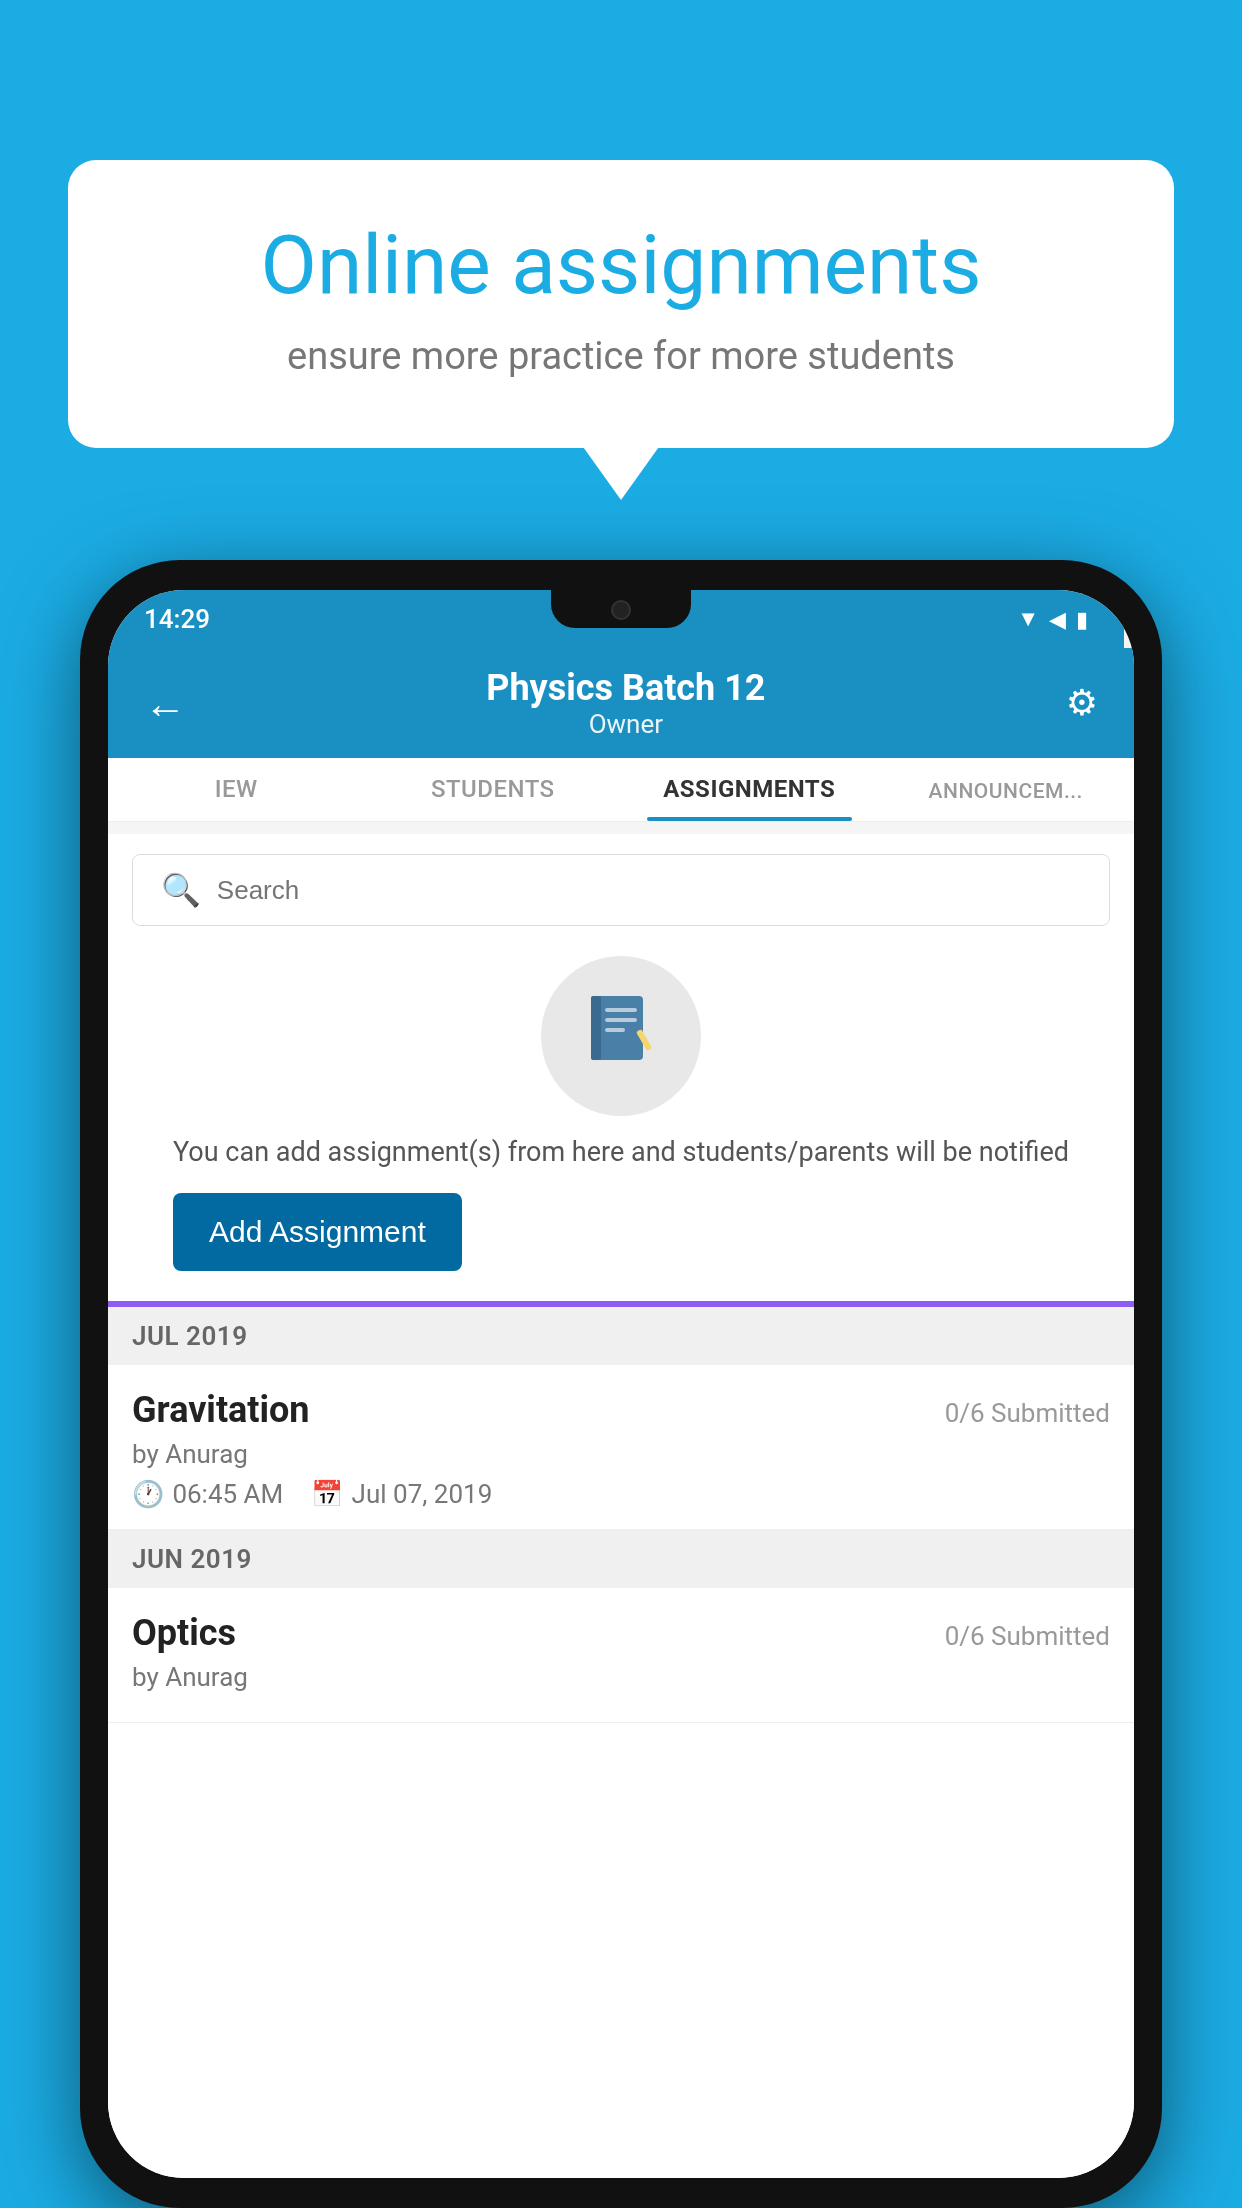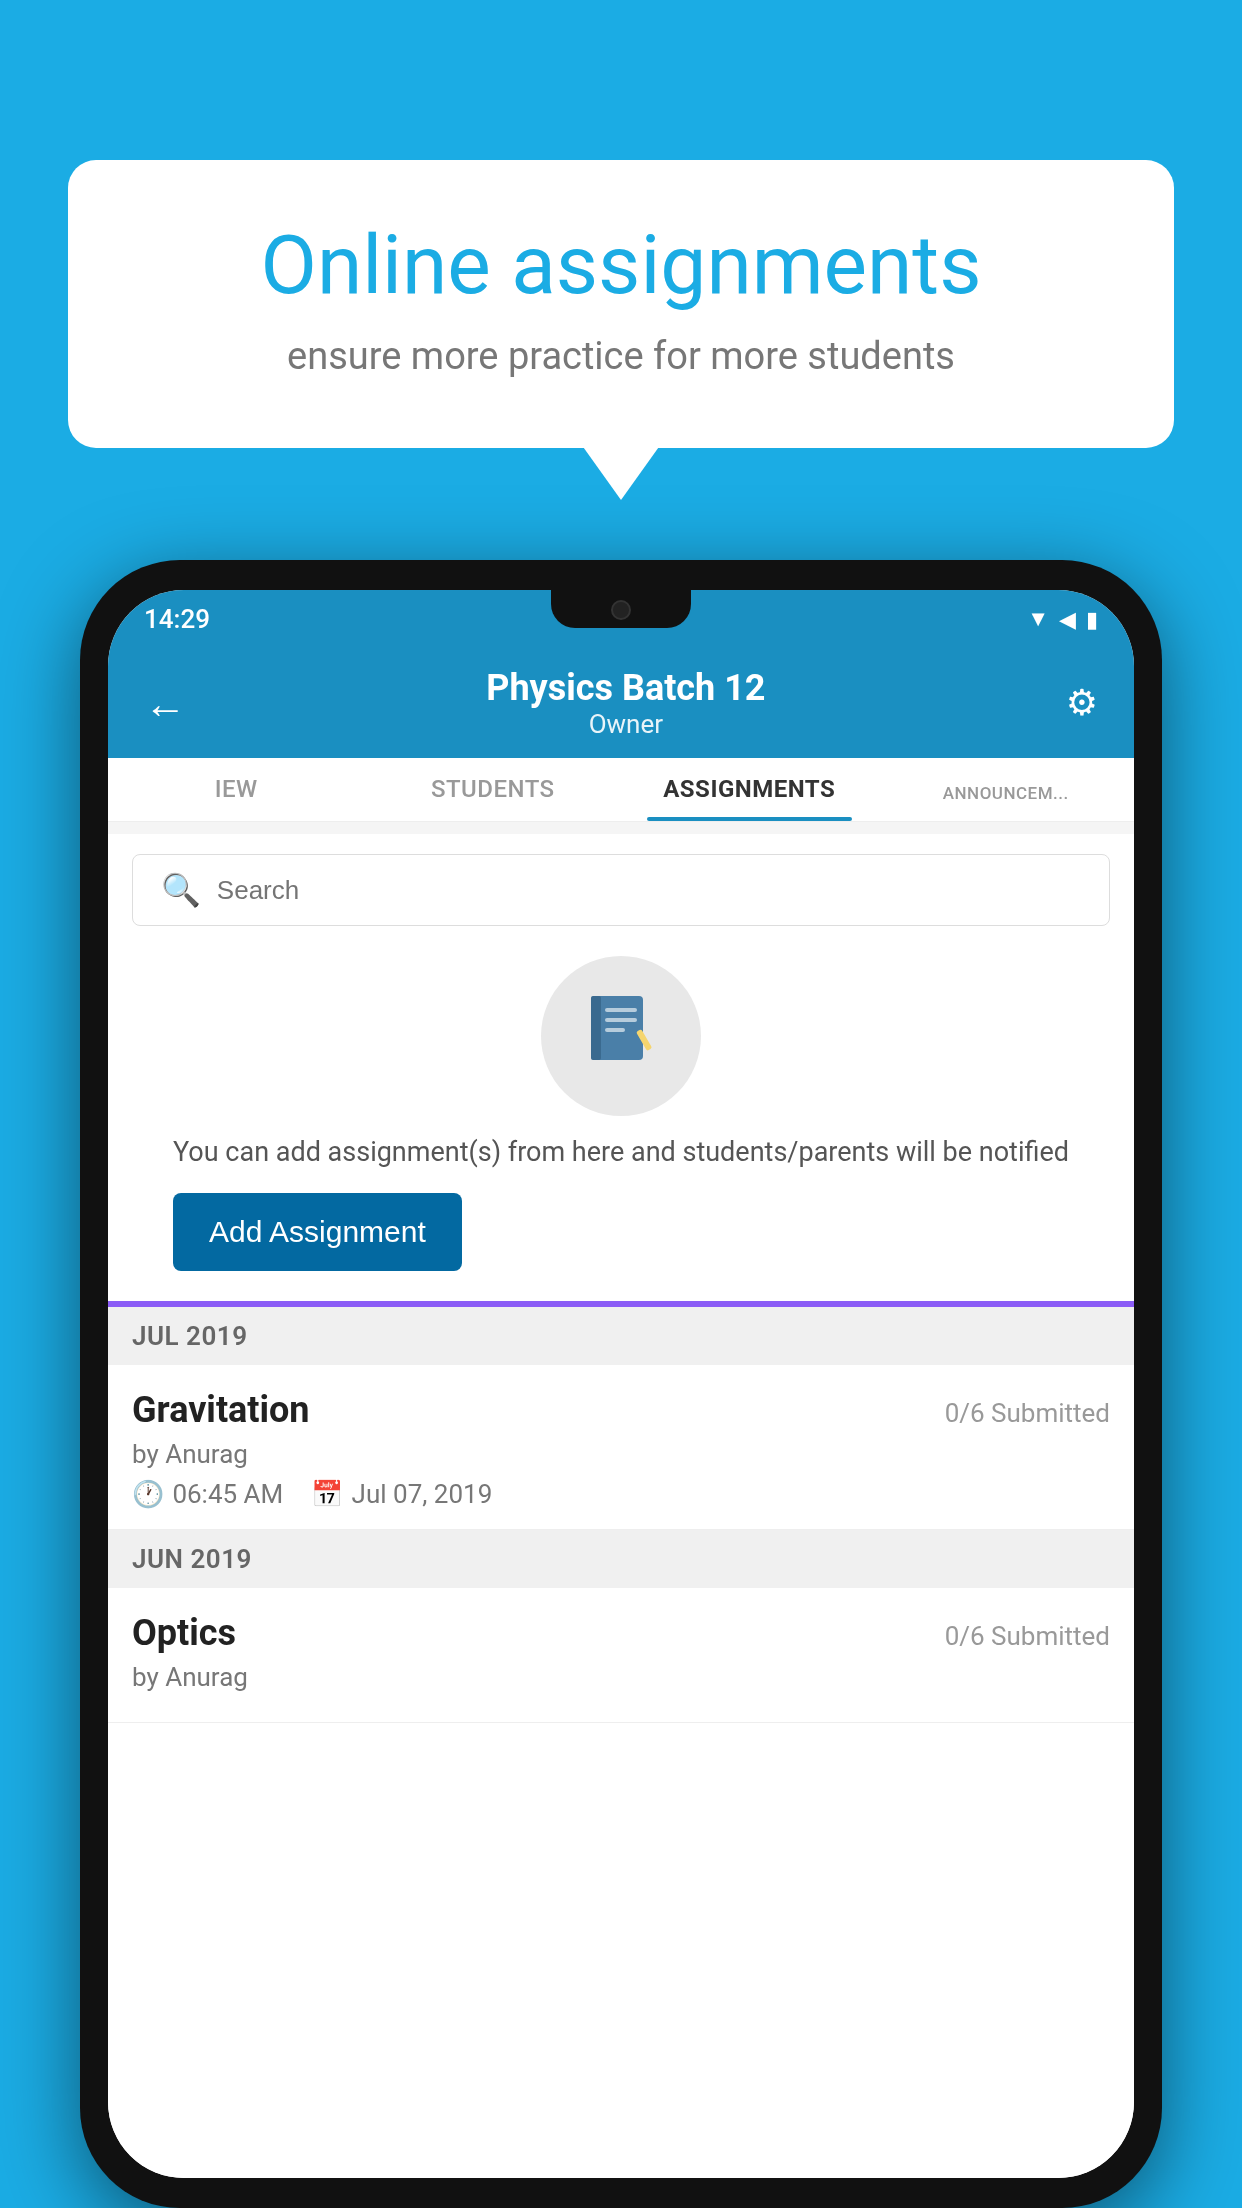--- a/index.html
+++ b/index.html
@@ -104,21 +104,21 @@
       background: #222;
       border-radius: 50%;
       border: 2px solid #333;
     }
 
     
     .status-bar {
       position: absolute;
       top: 0;
       left: 0;
-      right: 0;
+      right: 10px;
       height: 58px;
       background: #1a8fc1;
       display: flex;
       align-items: center;
       justify-content: space-between;
       padding: 0 36px;
       z-index: 5;
     }
     .status-time {
       color: white;
@@ -369,21 +369,21 @@
           <div class="header-title">Physics Batch 12</div>
           <div class="header-subtitle">Owner</div>
         </div>
         <span class="header-settings">⚙</span>
       </div>
 
       <div class="tab-bar">
         <div class="tab-item">IEW</div>
         <div class="tab-item">STUDENTS</div>
         <div class="tab-item active">ASSIGNMENTS</div>
-        <div class="tab-item" style="font-size:17px;">ANNOUNCEM...</div>
+        <div class="tab-item" style="font-size:21px;">ANNOUNCEM...</div>
       </div>
 
       <div class="content-area">
 
         <div class="search-bar">
           <span class="search-icon">🔍</span>
           <input class="search-input" type="text" placeholder="Search" style="">
         </div>
 
         <div class="promo-section">

